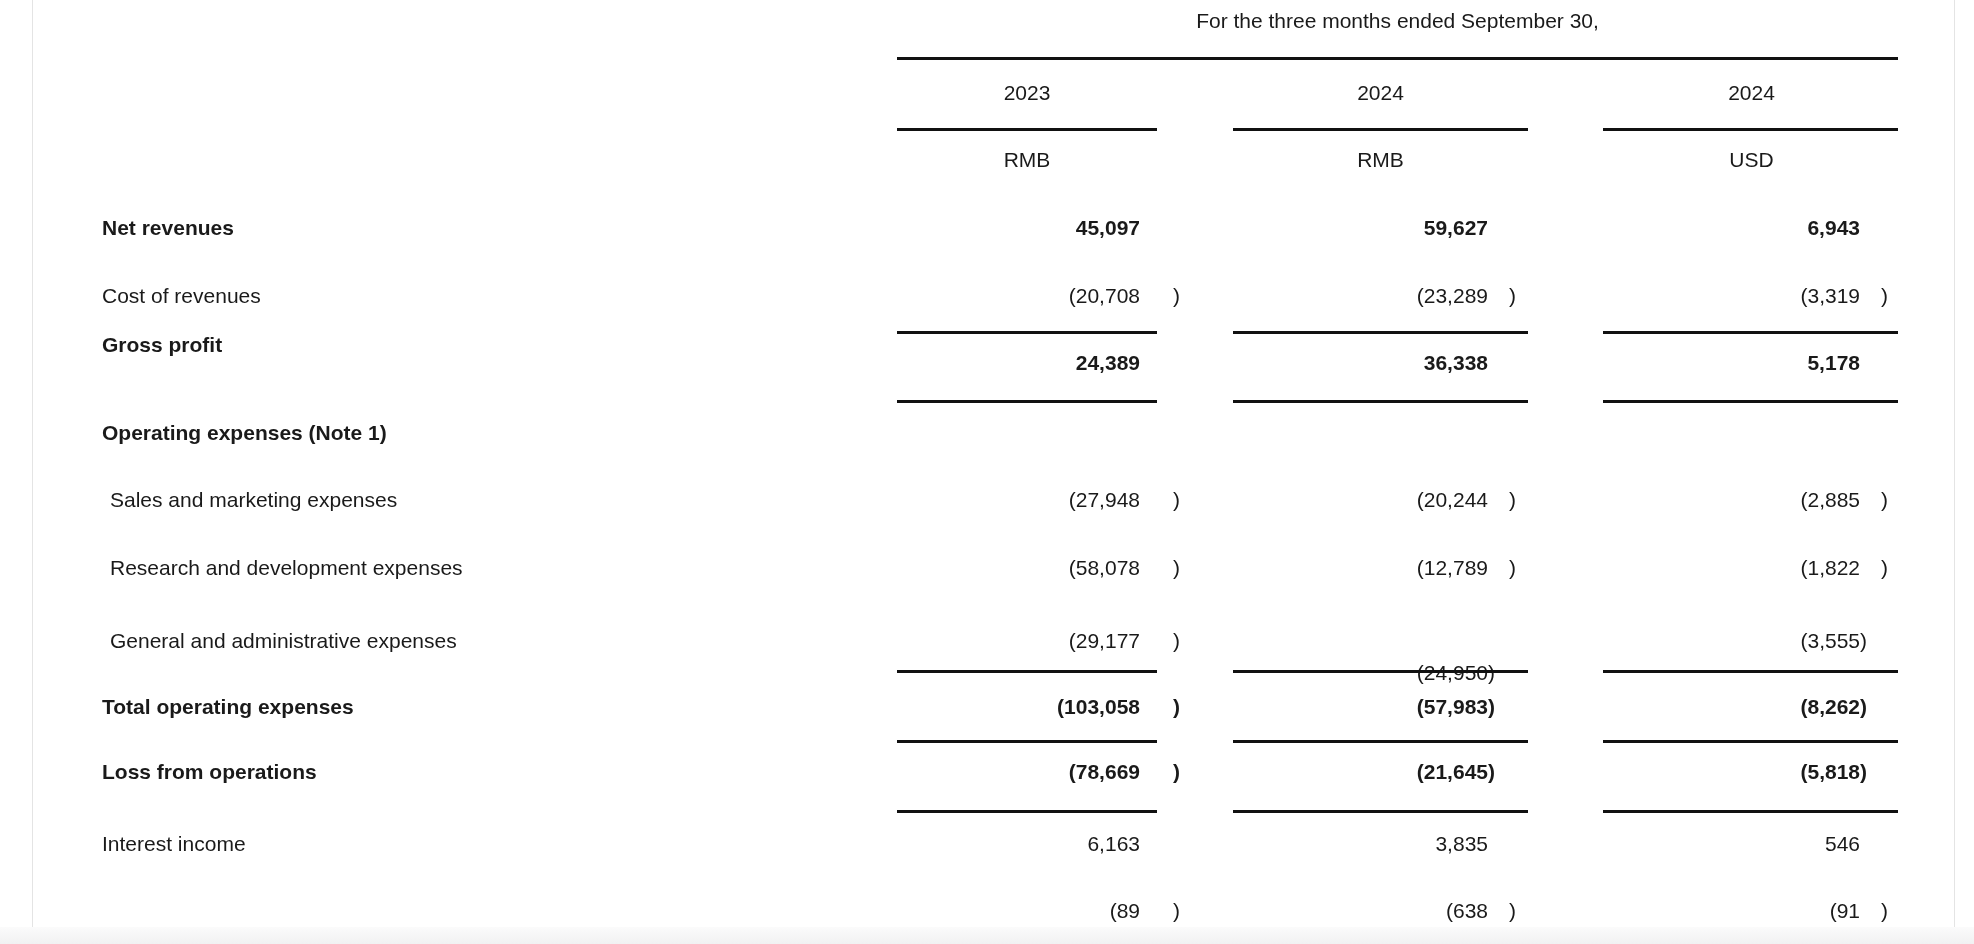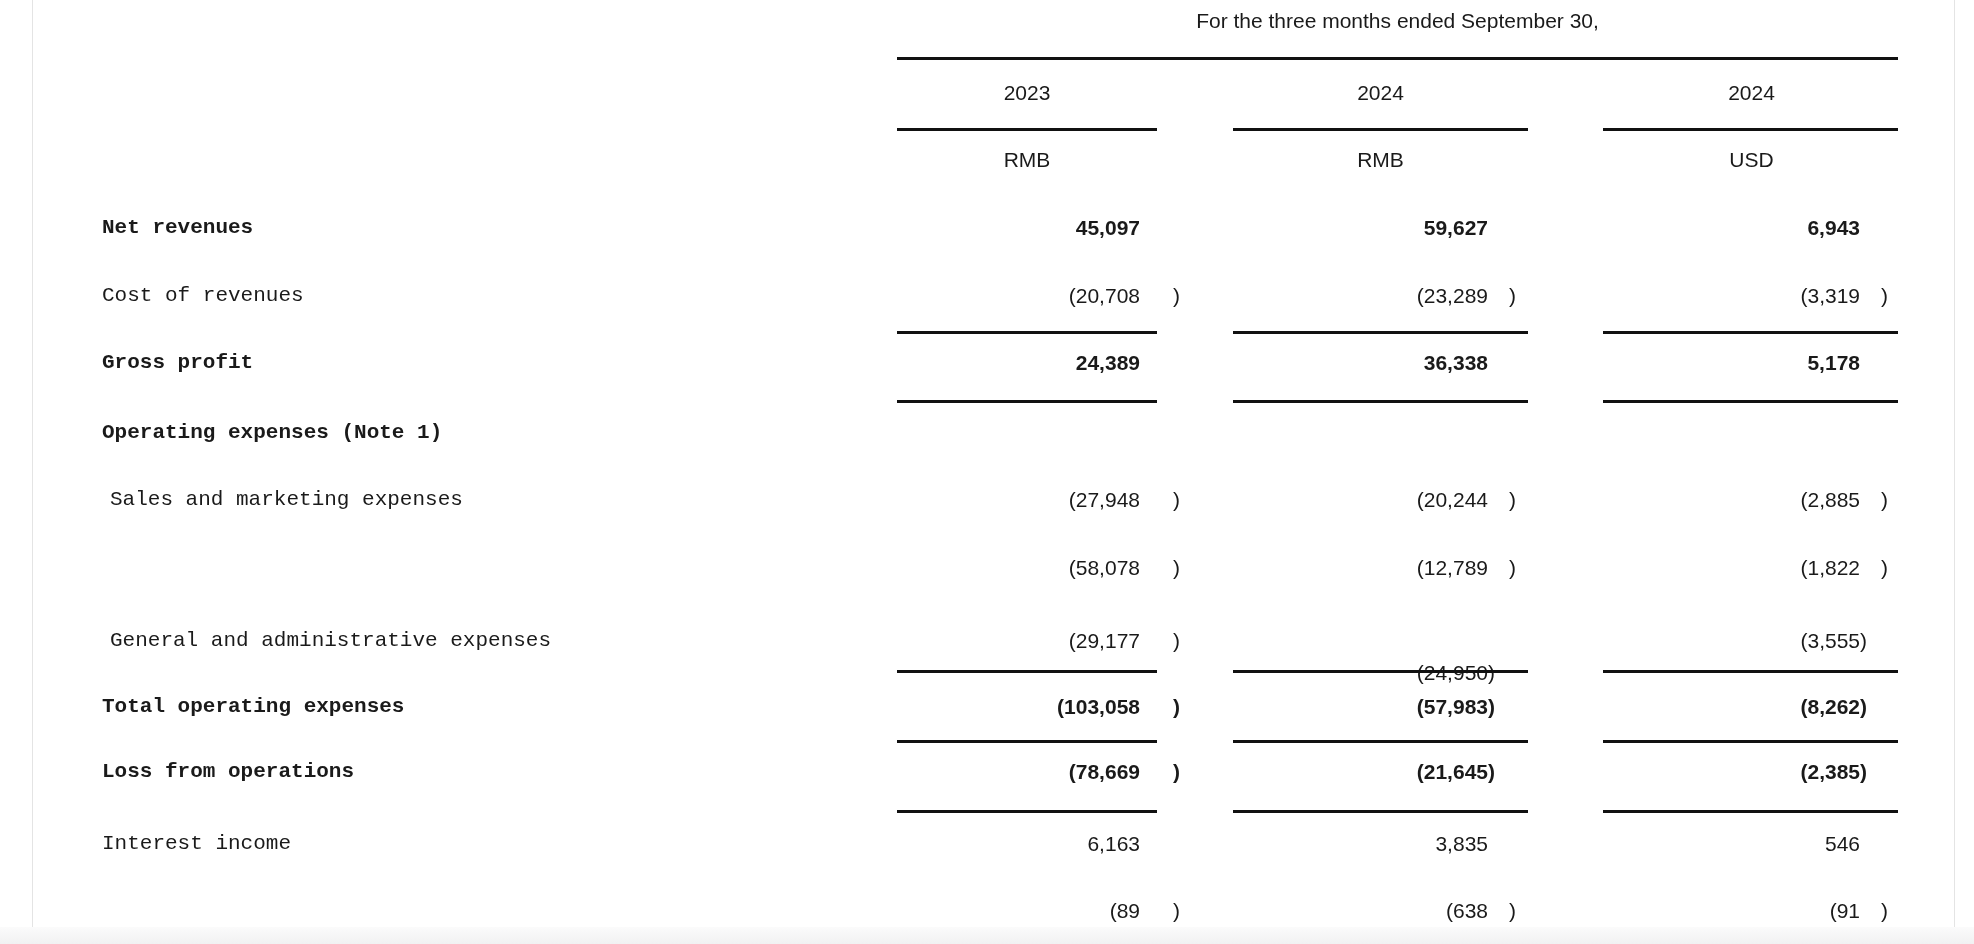--- a/index.html
+++ b/index.html
@@ -35,21 +35,21 @@
   .rc3{left:1603px;width:295px;}
   .colhead{
     position:absolute;text-align:center;
     font-size:21px;line-height:26px;
   }
   .hc1{left:897px;width:260px;}
   .hc2{left:1233px;width:295px;}
   .hc3{left:1603px;width:297px;}
   .label{
     position:absolute;left:102px;
-    font-size:21px;line-height:26px;white-space:nowrap;font-family:Liberation Mono, monospace;
+    font-size:21px;line-height:26px;white-space:nowrap;
   }
   .ind{left:110px;}
   .b{font-weight:700;}
   .cell{
     position:absolute;display:flex;
     font-size:21px;line-height:26px;
   }
   .c1{left:897px;width:283px;}
   .c2{left:1233px;width:283px;}
   .c3{left:1603px;width:285px;}
@@ -108,21 +108,21 @@
     </div>
   <div class="cell c3" style="top:283px">
       <span class="num">(3,319</span>
       <span class="pr">)</span>
     </div>
 
   <div class="rule rc1" style="top:331px"></div>
   <div class="rule rc2" style="top:331px"></div>
   <div class="rule rc3" style="top:331px"></div>
 
-  <div class="label b" style="top:350px">Gross profit</div>
+  <div class="label b" style="top:332px">Gross profit</div>
   <div class="cell c1 b" style="top:350px">
       <span class="num">24,389</span>
       <span class="pr"></span>
     </div>
   <div class="cell c2 b" style="top:350px">
       <span class="num">36,338</span>
       <span class="pr"></span>
     </div>
   <div class="cell c3 b" style="top:350px">
       <span class="num">5,178</span>
@@ -142,20 +142,21 @@
     </div>
   <div class="cell c2" style="top:487px">
       <span class="num">(20,244</span>
       <span class="pr">)</span>
     </div>
   <div class="cell c3" style="top:487px">
       <span class="num">(2,885</span>
       <span class="pr">)</span>
     </div>
 
+  <div class="label ind" style="top:555px">Research and development expenses</div>
   <div class="cell c1" style="top:555px">
       <span class="num">(58,078</span>
       <span class="pr">)</span>
     </div>
   <div class="cell c2" style="top:555px">
       <span class="num">(12,789</span>
       <span class="pr">)</span>
     </div>
   <div class="cell c3" style="top:555px">
       <span class="num">(1,822</span>
@@ -201,21 +202,21 @@
   <div class="label b" style="top:759px">Loss from operations</div>
   <div class="cell c1 b" style="top:759px">
       <span class="num">(78,669</span>
       <span class="pr">)</span>
     </div>
   <div class="cell c2 b" style="top:759px">
       <span class="num">(21,645</span>
       <span class="pr tight">)</span>
     </div>
   <div class="cell c3 b" style="top:759px">
-      <span class="num">(2,385</span>
+      <span class="num">(5,818</span>
       <span class="pr tight">)</span>
     </div>
 
   <div class="rule rc1" style="top:810px"></div>
   <div class="rule rc2" style="top:810px"></div>
   <div class="rule rc3" style="top:810px"></div>
 
   <div class="label" style="top:831px">Interest income</div>
   <div class="cell c1" style="top:831px">
       <span class="num">6,163</span>

